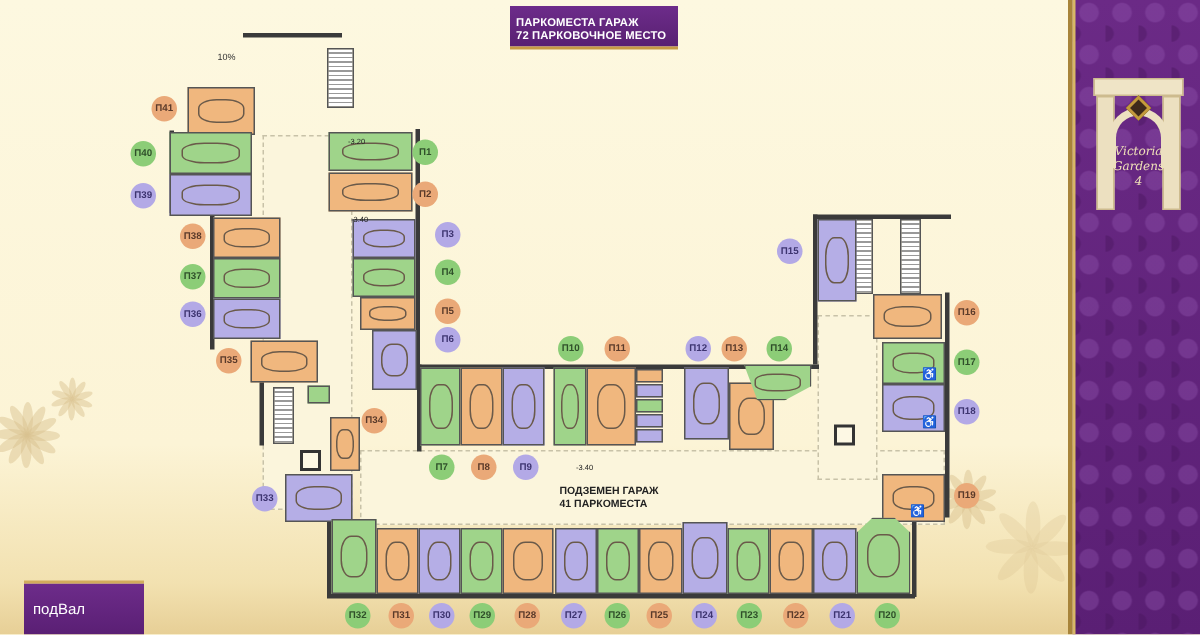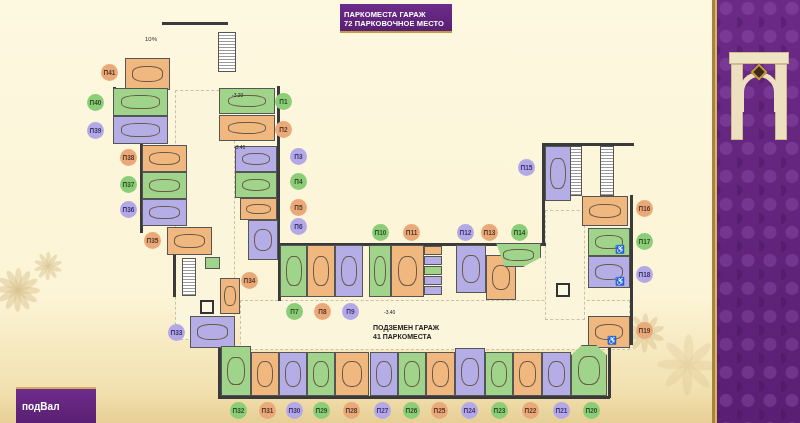--- a/index.html
+++ b/index.html
@@ -19,21 +19,21 @@
   .arch .lp, .arch .rp { position: absolute; top: 12px; width: 12px; height: 76px; background: #ece0c0; border: 1px solid #cdbb8e; }
   .arch .lp { left: 2px; } .arch .rp { right: 2px; }
   .arch .rosette { position: absolute; left: 24px; top: 14px; width: 12px; height: 12px; background: #3e2a1a; transform: rotate(45deg); border: 2px solid #c49a3c; }
   .arch .curve { position: absolute; left: 10px; top: 20px; width: 40px; height: 40px; border: 5px solid #ece0c0; border-bottom: none; border-radius: 20px 20px 0 0; }
   .brand { position: absolute; left: 14px; top: 96px; width: 60px; text-align: center; color: #efe0b8; font-family: "DejaVu Serif", serif; font-style: italic; font-size: 8px; line-height: 10px; }
   .title-banner { position: absolute; left: 340px; top: 4px; width: 112px; height: 29px;
     background: linear-gradient(180deg, #6d2c8a, #582072); border-bottom: 2px solid #c79b44; color: #fff;
     font-size: 7.5px; font-weight: bold; line-height: 9px; padding: 6px 0 0 4px; letter-spacing: 0.1px; }
   .floor-tag { position: absolute; left: 16px; top: 387px; width: 80px; height: 36px;
     background: linear-gradient(180deg, #6d2c8a, #5a1f74); border-top: 2px solid #d2ac5c; color: #fff;
-    font-size: 10px; padding: 12px 0 0 6px; font-weight: bold; }
+    font-size: 10px; padding: 12px 0 0 6px; }
   .flower { position: absolute; width: 0; height: 0; }
   .petal { position: absolute; left: -3px; top: -22px; width: 7px; height: 22px; border-radius: 50%; background: rgba(214,190,140,0.45); transform-origin: 3px 22px; }
 
   .plan { position: absolute; left: 0; top: 0; width: 712px; height: 423px; }
   .wall { position: absolute; background: #3a3a3a; }
   .drive { position: absolute; background: #fbf5dc; border: 1px dashed #c8c2a8; }
   .spot { position: absolute; border: 1px solid #555; }
   .spot.o { background: #f0b77e; }
   .spot.g { background: #9fd48a; }
   .spot.p { background: #b5aee6; }
@@ -110,20 +110,25 @@
 </div>
 
 <div class="side-panel">
   <div class="gold"></div>
   <div class="arch">
     <div class="top"></div>
       <div class="lp"></div>
       <div class="rp"></div>
       <div class="curve"></div>
       <div class="rosette"></div>
+  </div>
+  <div class="brand">
+    <div>Victoria</div>
+      <div>Gardens</div>
+      <div>4</div>
   </div>
 </div>
 
 <div class="floor-tag">подВал</div>
 
 <div class="plan">
 
   <div class="drive" style="left:175px;top:90px;width:60px;height:250px;"></div>
   <div class="drive" style="left:240px;top:300px;width:390px;height:50px;"></div>
   <div class="drive" style="left:545px;top:210px;width:40px;height:110px;"></div>

